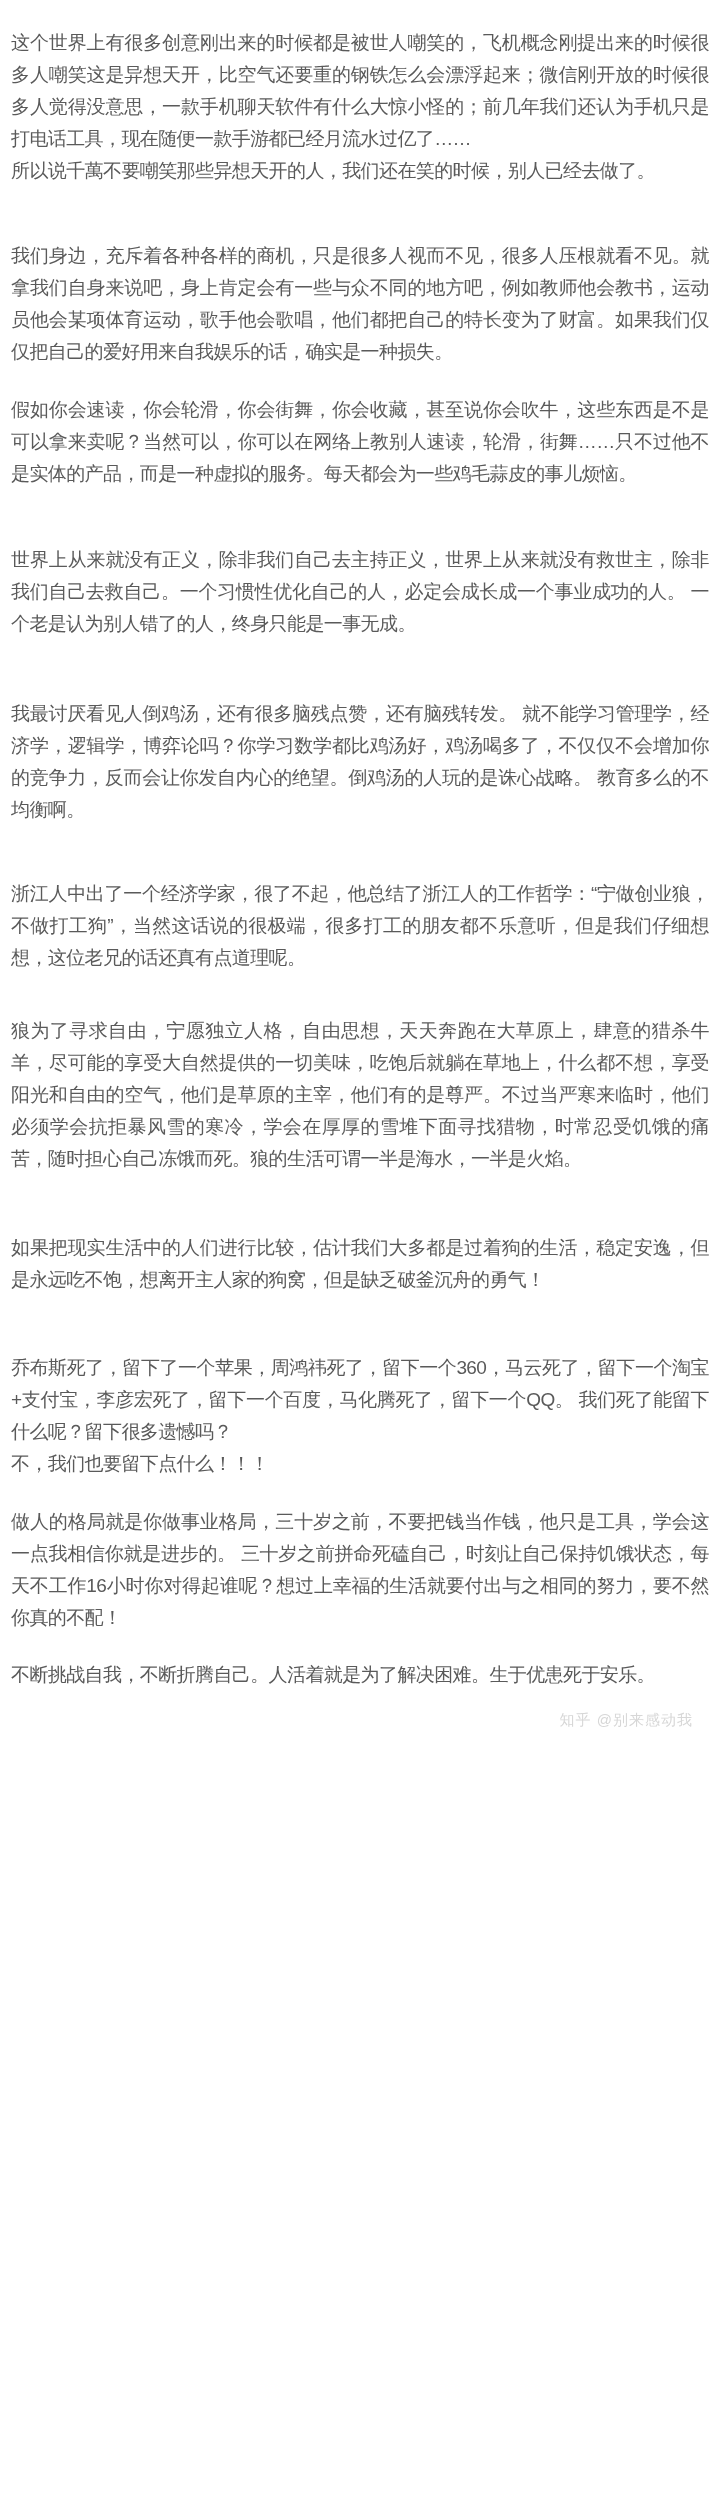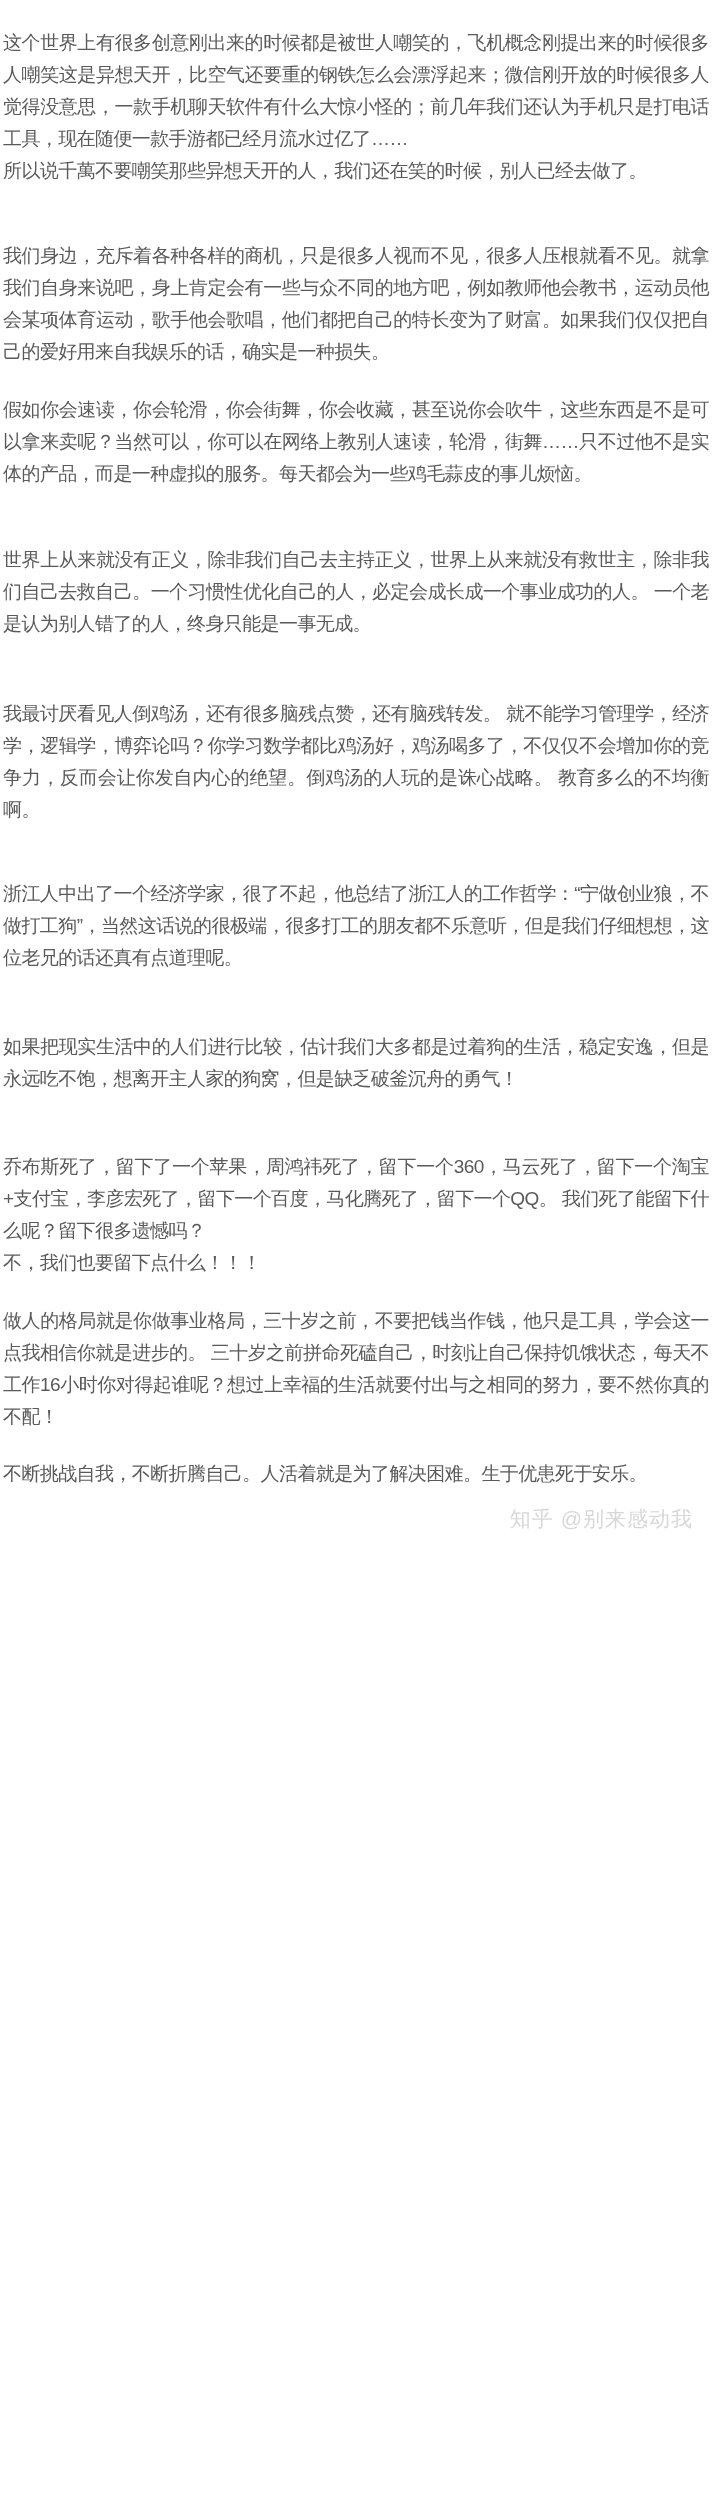--- a/index.html
+++ b/index.html
@@ -6,21 +6,21 @@
     margin: 0;
     padding: 0;
     background: #ffffff;
   }
   body {
     width: 720px;
     min-height: 2510px;
     font-family: "Liberation Sans", "DejaVu Sans", sans-serif;
   }
   .article {
-    padding: 27px 11px 0 3px;
+    padding: 27px 11px 0 11px;
     color: #5a5a5a;
     font-size: 19px;
     line-height: 32px;
     letter-spacing: -0.6px;
     text-align: justify;
   }
   .para {
     margin: 0;
     white-space: pre-wrap;
     word-break: break-all;
@@ -36,35 +36,36 @@
   .mt57 { margin-top: 57px; }
   .mt56 { margin-top: 56px; }
   .mt50 { margin-top: 26px; }
   .mt25 { margin-top: 25px; }
   .mt27 { margin-top: 27px; }
   .watermark {
     margin-top: 14px;
     padding-right: 16px;
     text-align: right;
     color: #d7d7d7;
-    font-size: 21px;
+    font-size: 15px;
     line-height: 30px;
     letter-spacing: 1px;
   }
 </style>
 </head>
 <body>
 
 <div class="article">
   <p class="para">这个世界上有很多创意刚出来的时候都是被世人嘲笑的，飞机概念刚提出来的时候很多人嘲笑这是异想天开，比空气还要重的钢铁怎么会漂浮起来；微信刚开放的时候很多人觉得没意思，一款手机聊天软件有什么大惊小怪的；前几年我们还认为手机只是打电话工具，现在随便一款手游都已经月流水过亿了……
 所以说千萬不要嘲笑那些异想天开的人，我们还在笑的时候，别人已经去做了。</p>
   <p class="para mt53">我们身边，充斥着各种各样的商机，只是很多人视而不见，很多人压根就看不见。就拿我们自身来说吧，身上肯定会有一些与众不同的地方吧，例如教师他会教书，运动员他会某项体育运动，歌手他会歌唱，他们都把自己的特长变为了财富。如果我们仅仅把自己的爱好用来自我娱乐的话，确实是一种损失。</p>
   <p class="para mt26">假如你会速读，你会轮滑，你会街舞，你会收藏，甚至说你会吹牛，这些东西是不是可以拿来卖呢？当然可以，你可以在网络上教别人速读，轮滑，街舞……只不过他不是实体的产品，而是一种虚拟的服务。每天都会为一些鸡毛蒜皮的事儿烦恼。</p>
   <p class="para mt54">世界上从来就没有正义，除非我们自己去主持正义，世界上从来就没有救世主，除非我们自己去救自己。一个习惯性优化自己的人，必定会成长成一个事业成功的人。 一个老是认为别人错了的人，终身只能是一事无成。</p>
   <p class="para mt58">我最讨厌看见人倒鸡汤，还有很多脑残点赞，还有脑残转发。 就不能学习管理学，经济学，逻辑学，博弈论吗？你学习数学都比鸡汤好，鸡汤喝多了，不仅仅不会增加你的竞争力，反而会让你发自内心的绝望。倒鸡汤的人玩的是诛心战略。 教育多么的不均衡啊。</p>
   <p class="para mt52">浙江人中出了一个经济学家，很了不起，他总结了浙江人的工作哲学：“宁做创业狼，不做打工狗”，当然这话说的很极端，很多打工的朋友都不乐意听，但是我们仔细想想，这位老兄的话还真有点道理呢。</p>
+  <p class="para mt41">狼为了寻求自由，宁愿独立人格，自由思想，天天奔跑在大草原上，肆意的猎杀牛羊，尽可能的享受大自然提供的一切美味，吃饱后就躺在草地上，什么都不想，享受阳光和自由的空气，他们是草原的主宰，他们有的是尊严。不过当严寒来临时，他们必须学会抗拒暴风雪的寒冷，学会在厚厚的雪堆下面寻找猎物，时常忍受饥饿的痛苦，随时担心自己冻饿而死。狼的生活可谓一半是海水，一半是火焰。</p>
   <p class="para mt57">如果把现实生活中的人们进行比较，估计我们大多都是过着狗的生活，稳定安逸，但是永远吃不饱，想离开主人家的狗窝，但是缺乏破釜沉舟的勇气！</p>
   <p class="para mt56">乔布斯死了，留下了一个苹果，周鸿祎死了，留下一个360，马云死了，留下一个淘宝+支付宝，李彦宏死了，留下一个百度，马化腾死了，留下一个QQ。 我们死了能留下什么呢？留下很多遗憾吗？
 不，我们也要留下点什么！！！</p>
   <p class="para mt50">做人的格局就是你做事业格局，三十岁之前，不要把钱当作钱，他只是工具，学会这一点我相信你就是进步的。 三十岁之前拼命死磕自己，时刻让自己保持饥饿状态，每天不工作16小时你对得起谁呢？想过上幸福的生活就要付出与之相同的努力，要不然你真的不配！</p>
   <p class="para mt25">不断挑战自我，不断折腾自己。人活着就是为了解决困难。生于优患死于安乐。</p>
   <div class="watermark">知乎 @别来感动我</div>
 </div>
 
 </body></html>

